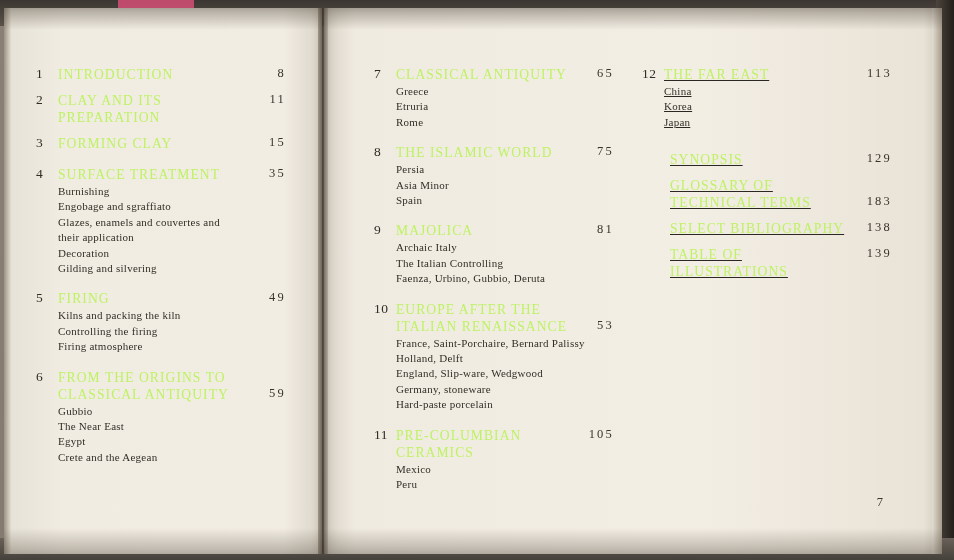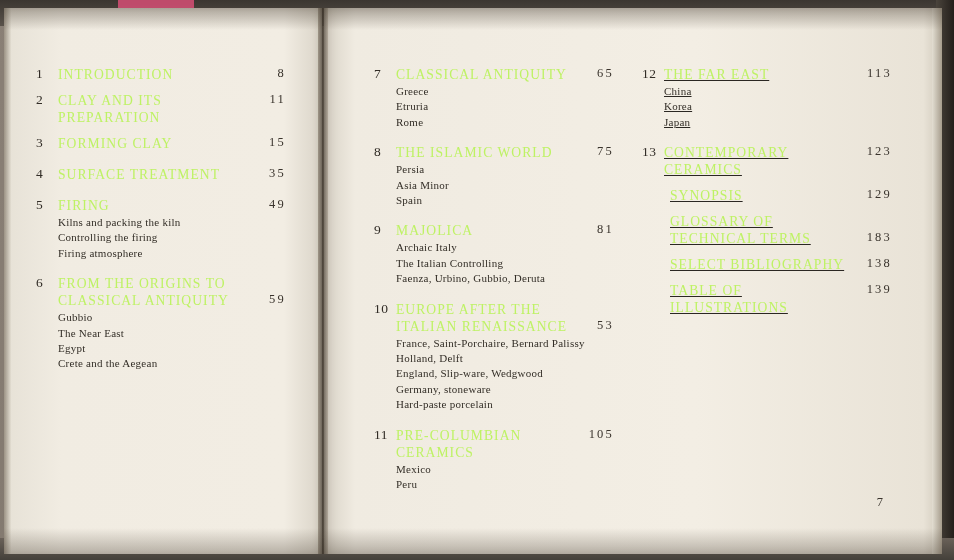--- a/index.html
+++ b/index.html
@@ -228,20 +228,28 @@
               <span class="page-no">15</span>
             </div>
           </div>
           <div class="gap-m"></div>
           <div class="entry">
             <div class="entry-head">
               <span class="num">4</span>
               <span class="title">SURFACE TREATMENT</span>
               <span class="page-no">35</span>
             </div>
+            <ul class="subs">
+              <li>Burnishing</li>
+              <li>Engobage and sgraffiato</li>
+              <li>Glazes, enamels and couvertes and</li>
+              <li>their application</li>
+              <li>Decoration</li>
+              <li>Gilding and silvering</li>
+            </ul>
           </div>
           <div class="gap-m"></div>
           <div class="entry">
             <div class="entry-head">
               <span class="num">5</span>
               <span class="title">FIRING</span>
               <span class="page-no">49</span>
             </div>
             <ul class="subs">
               <li>Kilns and packing the kiln</li>
@@ -340,27 +348,20 @@
               <span class="title">THE FAR EAST</span>
               <span class="page-no">113</span>
             </div>
             <ul class="subs">
               <li>China</li>
               <li>Korea</li>
               <li>Japan</li>
             </ul>
           </div>
           <div class="gap-m"></div>
-          <div class="entry">
-            <div class="entry-head">
-              <span class="num">13</span>
-              <span class="title">CONTEMPORARY CERAMICS</span>
-              <span class="page-no">123</span>
-            </div>
-          </div>
           <div class="gap-s"></div>
           <div class="entry no-num">
             <div class="entry-head">
               <span class="title">SYNOPSIS</span>
               <span class="page-no">129</span>
             </div>
           </div>
           <div class="gap-s"></div>
           <div class="entry no-num">
             <div class="entry-head">

